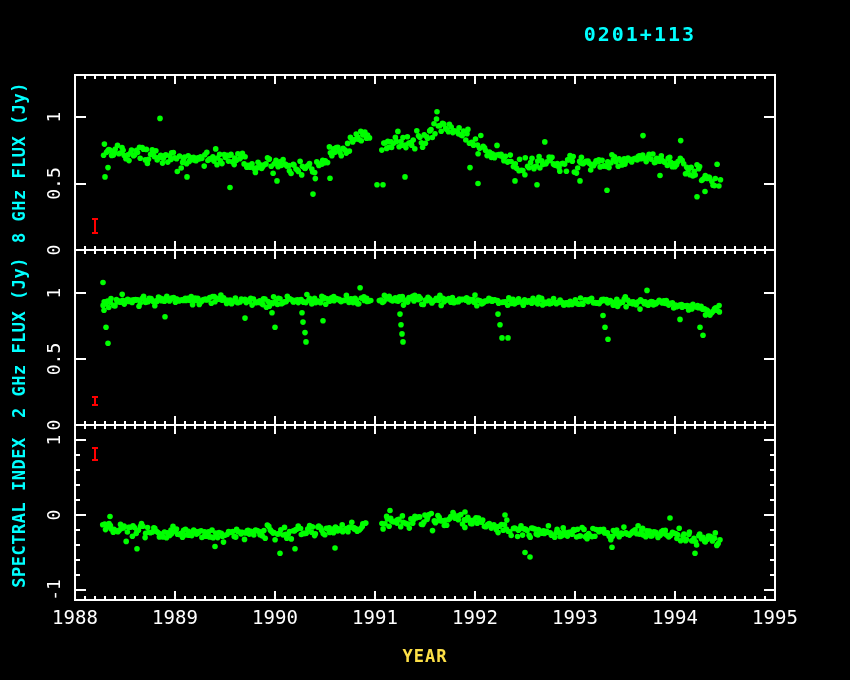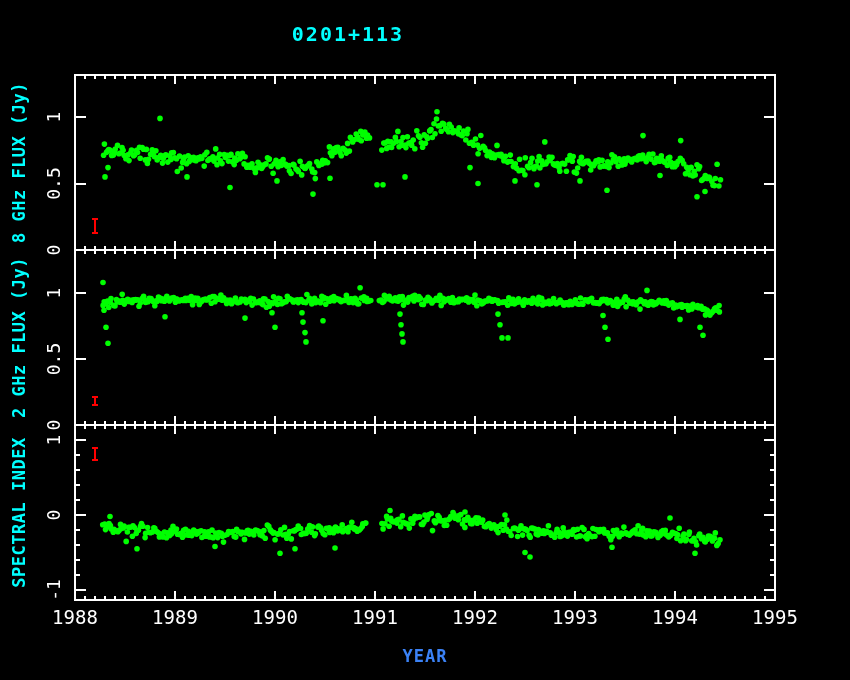--- a/index.html
+++ b/index.html
@@ -1,21 +1,21 @@
 <!DOCTYPE html>
 <html><head>
 <meta charset="utf-8">
 <style>
   html,body{margin:0;padding:0;background:#000;}
   .stage{position:relative;width:850px;height:680px;background:#000;overflow:hidden;
          font-family:"DejaVu Sans Mono","Liberation Mono",monospace;}
-  .plot-title{position:absolute;left:0;top:22px;width:696px;text-align:center;
+  .plot-title{position:absolute;left:0;top:22px;width:696px;text-align:right;
               color:#00ffff;font-size:20px;letter-spacing:2px;font-weight:bold;}
   .xlabel{position:absolute;left:0;top:646px;width:850px;text-align:center;
-          color:#3b82f6;font-size:17px;letter-spacing:1px;font-weight:bold;}
+          color:#fde047;font-size:17px;letter-spacing:1px;font-weight:bold;}
   svg text{font-family:"DejaVu Sans Mono","Liberation Mono",monospace;}
 </style>
 </head>
 <body>
 
 <div class="stage">
   <div class="plot-title">0201+113</div>
   <svg id="chart" width="850" height="680">
       <g>
         <rect x="75" y="75" width="700" height="175" fill="none" stroke="#ffffff" stroke-width="2" shape-rendering="crispEdges"></rect>

